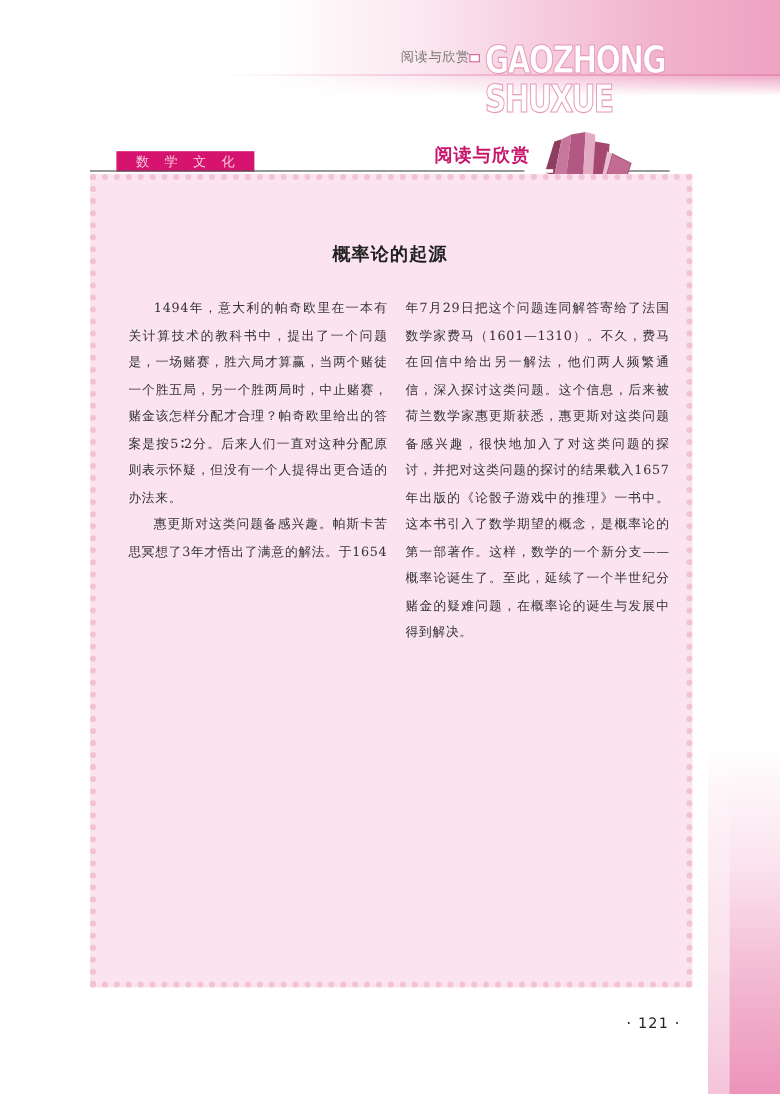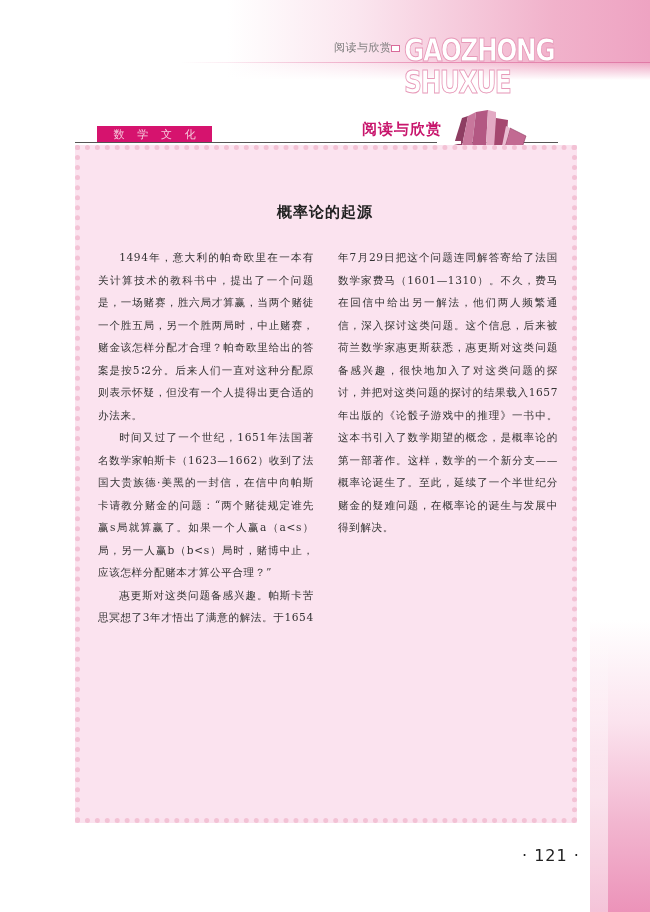--- a/index.html
+++ b/index.html
@@ -88,28 +88,28 @@
   .article-title {
     position:absolute; left:0; width:650px; top:203px;
     text-align:center; font-weight:bold; font-size:15px; color:#222;
     letter-spacing:1px;
   }
   .col {
     position:absolute; top:246px; width:216px;
     font-size:10.6px; line-height:22.5px; color:#333;
     text-align:justify; letter-spacing:0.6px;
   }
-  .col.left { left:98px; }
+  .col.left { left:107px; }
   .col.right { left:338px; width:220px; }
   .col p { margin:0; text-indent:2em; }
   .col p.cont { text-indent:0; }
   .page-number {
     position:absolute; left:522px; top:846px;
     font-family:"DejaVu Sans","Liberation Sans",sans-serif;
-    font-size:16px; color:#222; letter-spacing:1px;
+    font-size:12px; color:#222; letter-spacing:1px;
   }
 </style>
 </head>
 <body>
 
 <div class="top-band"></div>
 <div class="top-band-lower"></div>
 <div class="top-line"></div>
 <div class="header-section-label">阅读与欣赏</div>
 <div class="header-square"></div>
@@ -141,21 +141,20 @@
 <div class="rule-gap"></div>
 
 <div class="frame">
   <div class="frame-inner"></div>
 </div>
 
 <div class="article-title">概率论的起源</div>
 
 <div class="col left">
   <p>1494年，意大利的帕奇欧里在一本有关计算技术的教科书中，提出了一个问题是，一场赌赛，胜六局才算赢，当两个赌徒一个胜五局，另一个胜两局时，中止赌赛，赌金该怎样分配才合理？帕奇欧里给出的答案是按5∶2分。后来人们一直对这种分配原则表示怀疑，但没有一个人提得出更合适的办法来。</p>
-  <p>时间又过了一个世纪，1651年法国著名数学家帕斯卡（1623—1662）收到了法国大贵族德·美黑的一封信，在信中向帕斯卡请教分赌金的问题：“两个赌徒规定谁先赢s局就算赢了。如果一个人赢a（a&lt;s）局，另一人赢b（b&lt;s）局时，赌博中止，应该怎样分配赌本才算公平合理？”</p>
   <p>惠更斯对这类问题备感兴趣。帕斯卡苦思冥想了3年才悟出了满意的解法。于1654</p>
 </div>
 
 <div class="col right">
   <p class="cont">年7月29日把这个问题连同解答寄给了法国数学家费马（1601—1310）。不久，费马在回信中给出另一解法，他们两人频繁通信，深入探讨这类问题。这个信息，后来被荷兰数学家惠更斯获悉，惠更斯对这类问题备感兴趣，很快地加入了对这类问题的探讨，并把对这类问题的探讨的结果载入1657年出版的《论骰子游戏中的推理》一书中。这本书引入了数学期望的概念，是概率论的第一部著作。这样，数学的一个新分支——概率论诞生了。至此，延续了一个半世纪分赌金的疑难问题，在概率论的诞生与发展中得到解决。</p>
 </div>
 
 <div class="page-number">· 121 ·</div>
 
 </body></html>

